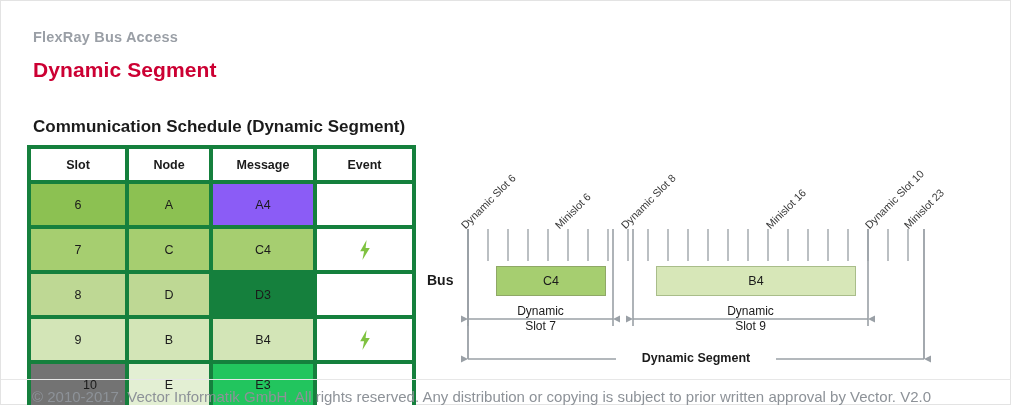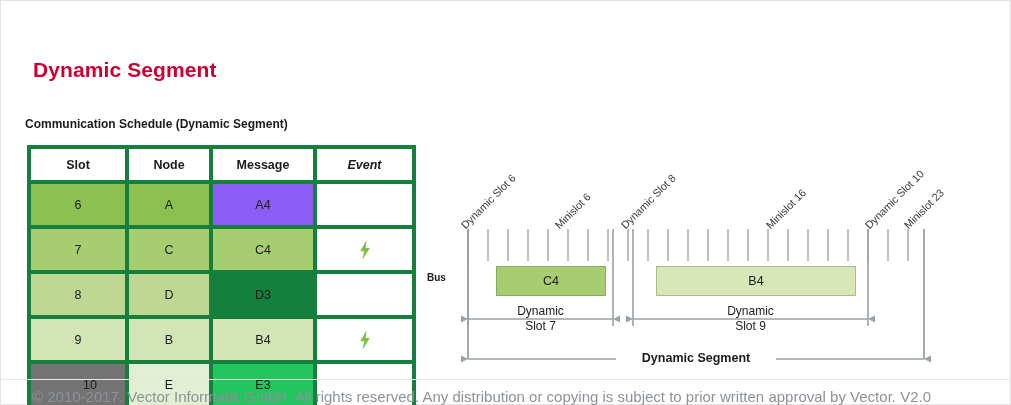--- a/index.html
+++ b/index.html
@@ -22,22 +22,22 @@
     position:absolute;left:32px;top:28px;
     font-size:14.5px;font-weight:bold;color:#9a9fa6;
     letter-spacing:.2px;
   }
   .title{
     position:absolute;left:32px;top:57px;
     font-size:21px;font-weight:bold;color:#cc0033;
     letter-spacing:.1px;
   }
   .subtitle{
-    position:absolute;left:24px;top:116px;
-    font-size:12px;font-weight:bold;color:#1b1b1b;
+    position:absolute;left:32px;top:116px;
+    font-size:17px;font-weight:bold;color:#1b1b1b;
   }
 
   
   .table{
     position:absolute;left:26px;top:144px;
     border-collapse:collapse;
     table-layout:fixed;
   }
   .table td,.table th{
     border:4px solid #15803d;
@@ -50,35 +50,35 @@
   }
   .table th{
     font-weight:bold;
     background:#ffffff;
     height:31px;
     font-size:12.5px;
   }
   .c-slot{width:70px;}
   .c-node{width:80px;}
   .c-msg{width:100px;}
-  .c-evt{width:95px;background:#ffffff;font-style:italic;}
+  .c-evt{width:95px;background:#ffffff;}
   .bolt{
     display:inline-block;
     width:14px;height:20px;
     vertical-align:middle;
   }
 
   
   .diagram{
     position:absolute;left:420px;top:140px;
     width:580px;height:240px;
   }
   .bus-label{
     position:absolute;left:6px;top:131px;
-    font-size:10px;font-weight:bold;color:#1b1b1b;
+    font-size:14px;font-weight:bold;color:#1b1b1b;
   }
 
   
   .slant{
     position:absolute;
     font-size:10.7px;
     color:#3a3a3a;
     white-space:nowrap;
     transform-origin:0 100%;
     transform:rotate(-45deg);
@@ -117,20 +117,21 @@
   .rule{
     position:absolute;left:0;top:378px;width:1011px;height:1px;
     background:#e7e7e7;
   }
 </style>
 </head>
 <body>
 
 <div class="page">
 
+  <div class="eyebrow">FlexRay Bus Access</div>
   <div class="title">Dynamic Segment</div>
   <div class="subtitle">Communication Schedule (Dynamic Segment)</div>
 
   <table class="table">
     <thead>
       <tr>
         <th class="c-slot">Slot</th>
         <th class="c-node">Node</th>
         <th class="c-msg">Message</th>
         <th class="c-evt">Event</th>

